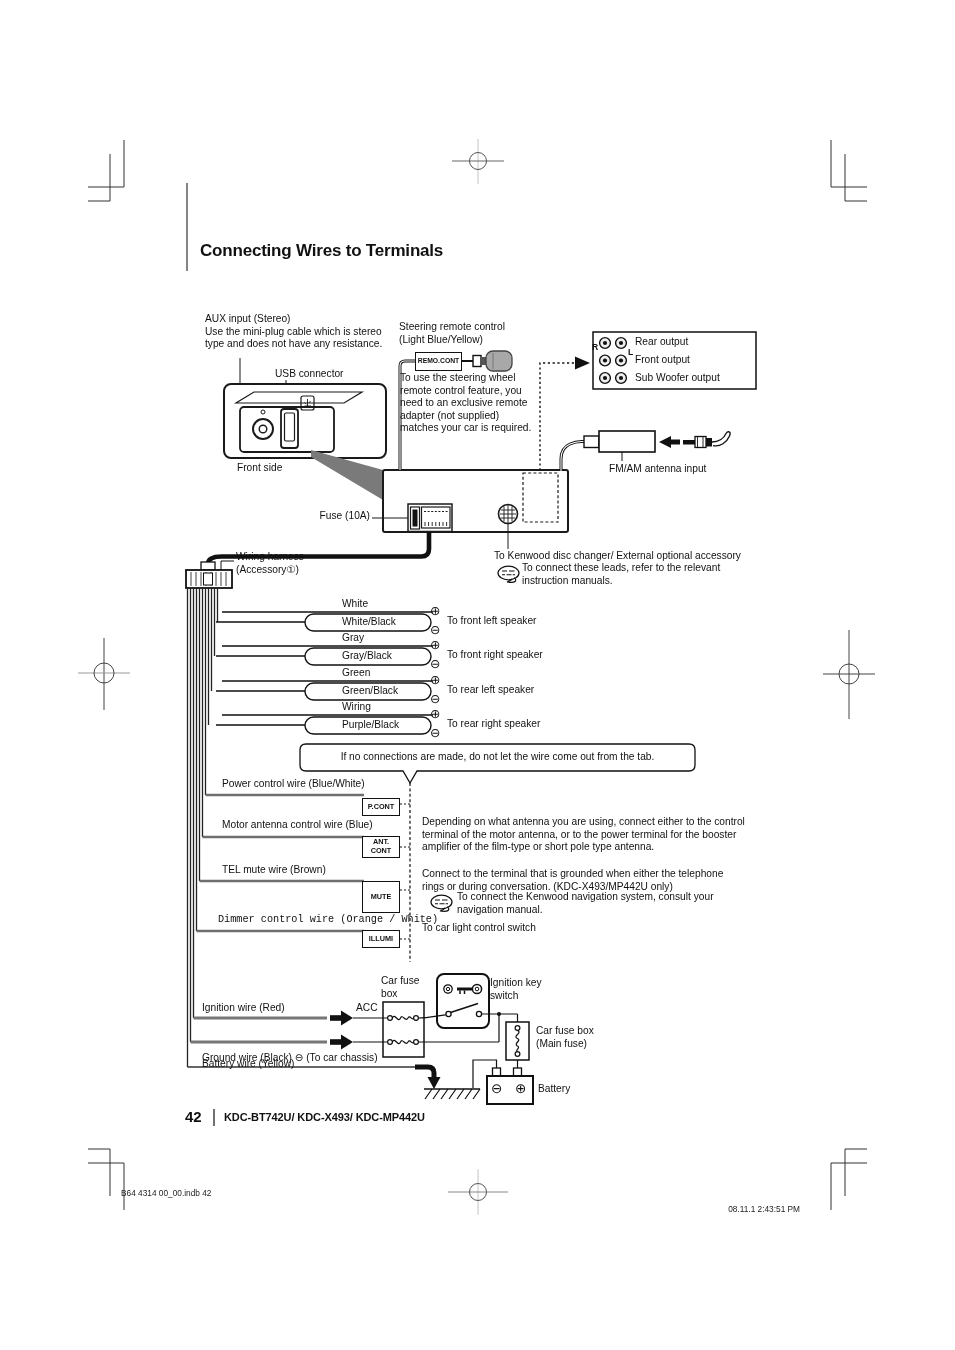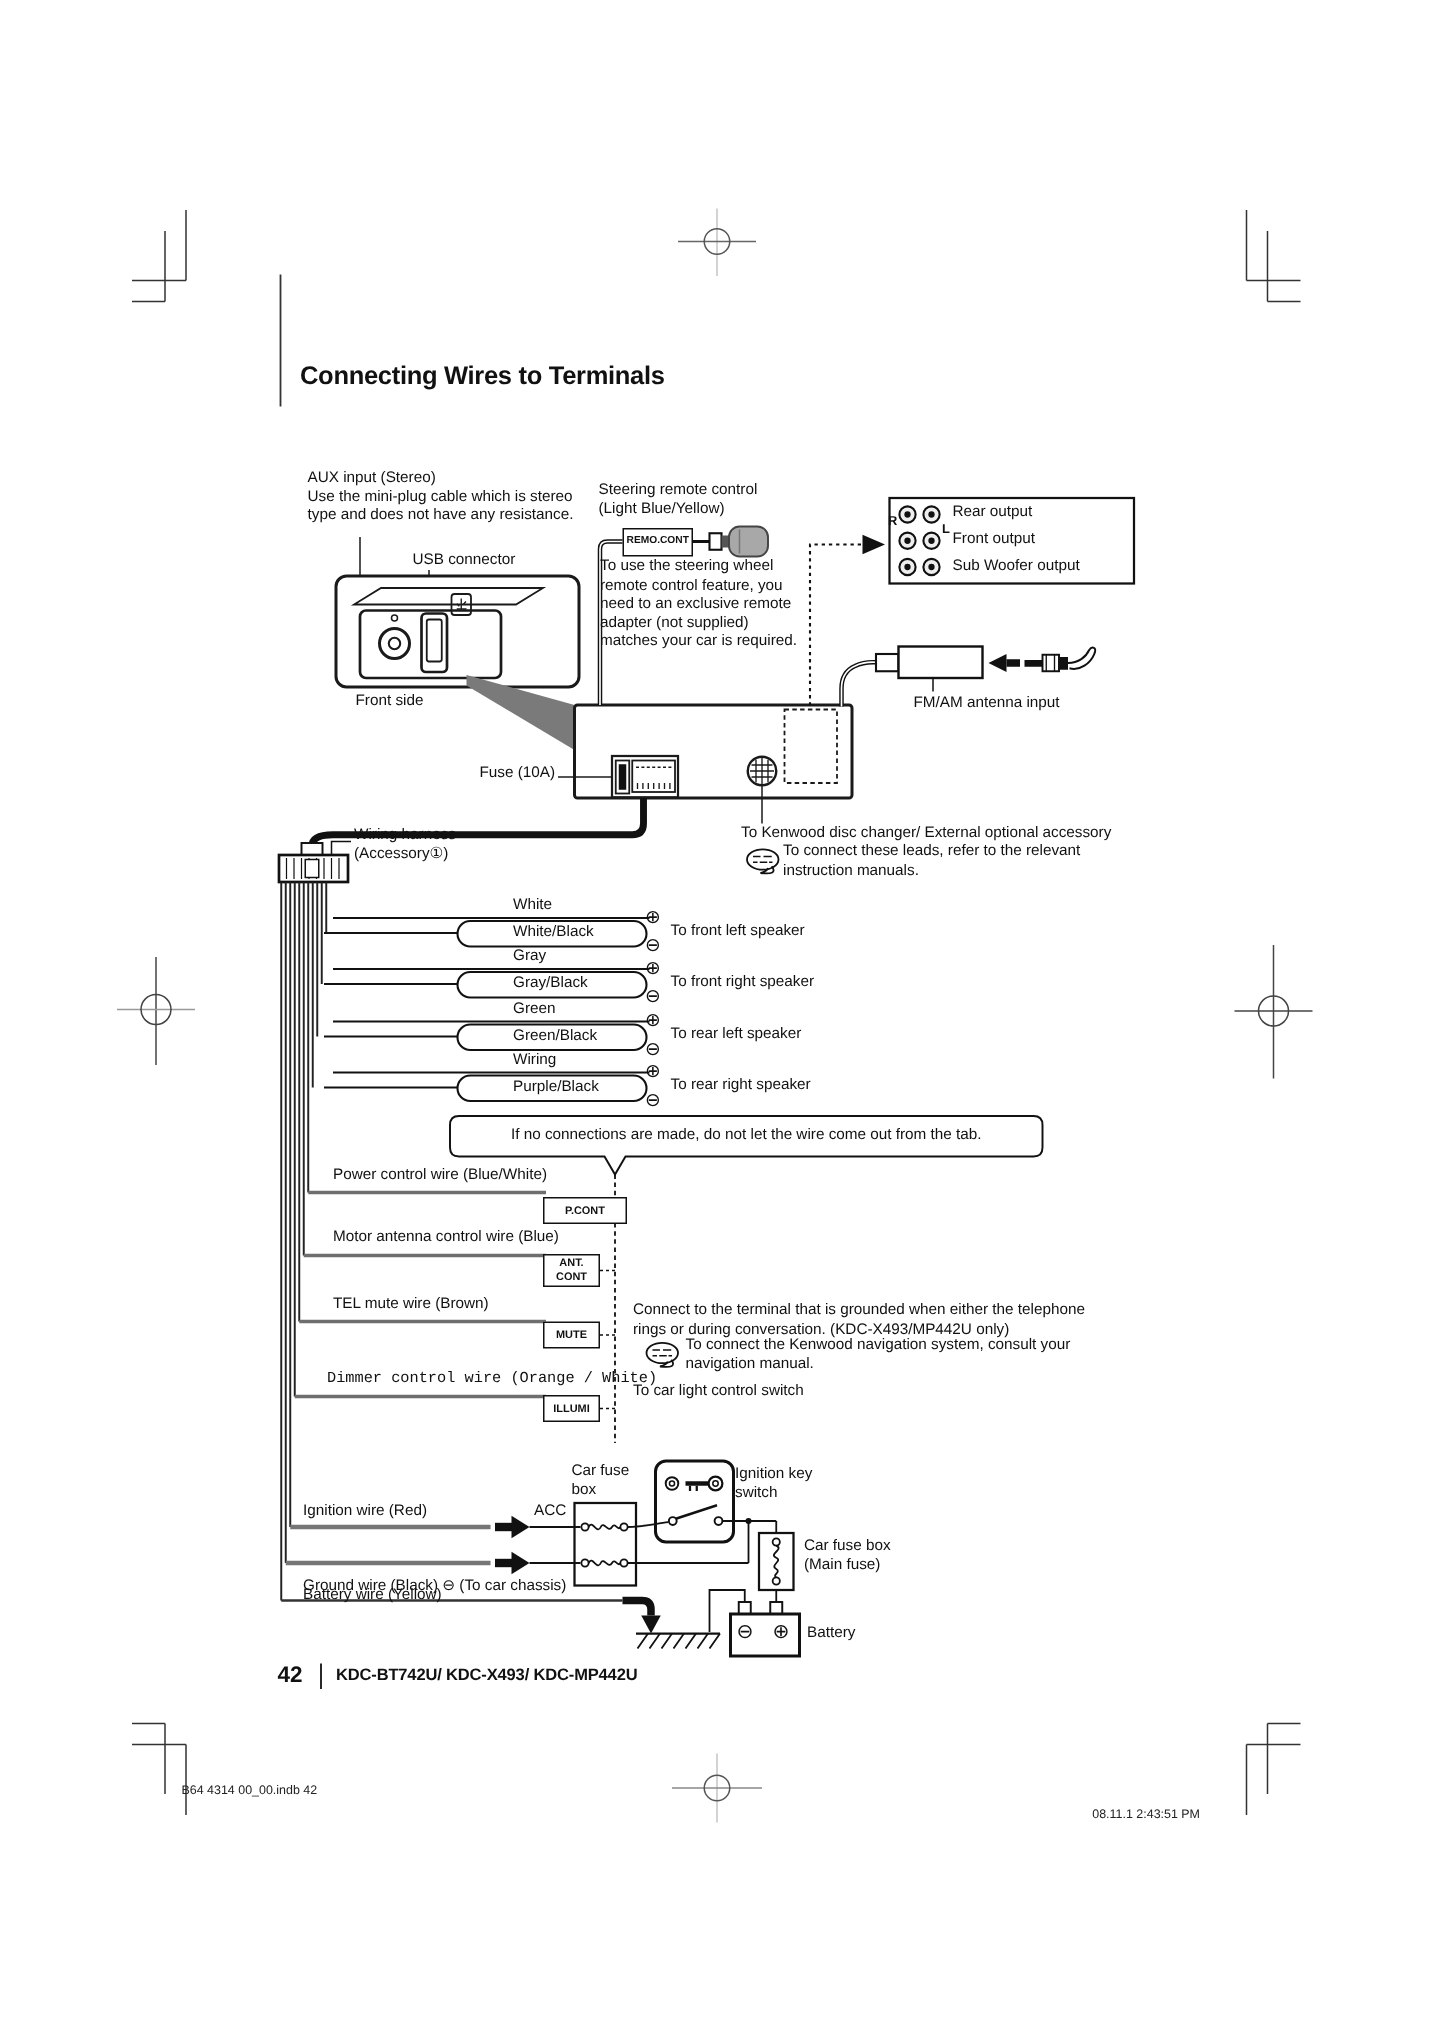--- a/index.html
+++ b/index.html
@@ -305,28 +305,31 @@
 
 <div class="lbl" style="left:342px;top:701px;">Wiring</div>
 <div class="lbl" style="left:342px;top:719px;">Purple/Black</div>
 <span class="sym" style="left:430px;top:708px;">⊕</span>
 <span class="sym" style="left:430px;top:727px;">⊖</span>
 <div class="lbl" style="left:447px;top:718px;">To rear right speaker</div>
 
 <div class="notetext" style="left:300px;top:751px;width:395px;">If no connections are made, do not let the wire come out from the tab.</div>
 
 <div class="lbl" style="left:222px;top:778px;">Power control wire (Blue/White)</div>
-<div class="tag" style="left:362px;top:798px;width:56px;height:18px;">P.CONT</div>
+<div class="tag" style="left:362px;top:798px;width:38px;height:18px;">P.CONT</div>
 
 <div class="lbl" style="left:222px;top:819px;">Motor antenna control wire (Blue)</div>
 <div class="tag" style="left:362px;top:836px;width:38px;height:22px;">ANT.
 CONT</div>
+<div class="lbl" style="left:422px;top:816px;">Depending on what antenna you are using, connect either to the control
+terminal of the motor antenna, or to the power terminal for the booster
+amplifier of the film-type or short pole type antenna.</div>
 
 <div class="lbl" style="left:222px;top:864px;">TEL mute wire (Brown)</div>
-<div class="tag" style="left:362px;top:881px;width:38px;height:18px;">MUTE</div>
+<div class="tag" style="left:362px;top:881px;width:38px;height:32px;">MUTE</div>
 <div class="lbl" style="left:422px;top:868px;">Connect to the terminal that is grounded when either the telephone
 rings or during conversation. (KDC-X493/MP442U only)</div>
 <div class="lbl" style="left:457px;top:891px;">To connect the Kenwood navigation system, consult your
 navigation manual.</div>
 
 <div class="lbl" style="left:218px;top:914px;font-family:Liberation Mono, monospace;">Dimmer control wire (Orange / White)</div>
 <div class="tag" style="left:362px;top:930px;width:38px;height:18px;">ILLUMI</div>
 <div class="lbl" style="left:422px;top:922px;">To car light control switch</div>
 
 <div class="lbl" style="left:381px;top:975px;">Car fuse

